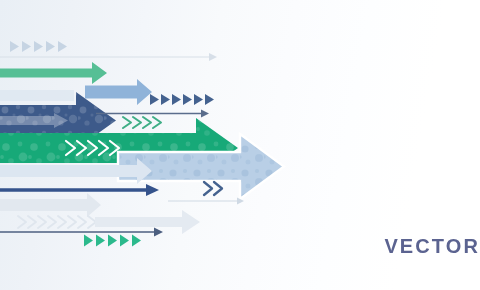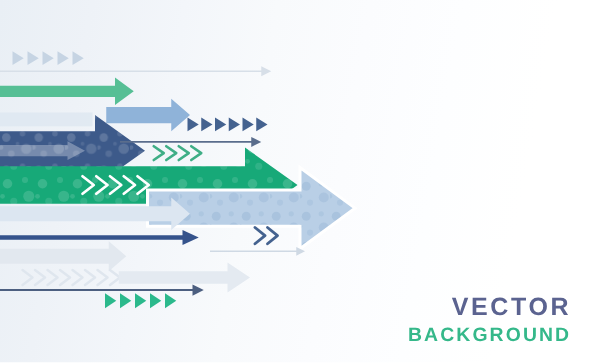--- a/index.html
+++ b/index.html
@@ -26,21 +26,21 @@
   #artwork {
     position: absolute;
     left: 0;
     top: 0;
     width: 480px;
     height: 290px;
     display: block;
   }
   .wordmark {
     position: absolute;
-    right: 23px;
+    right: 0;
     text-align: right;
     letter-spacing: 2.1px;
     line-height: 1;
     white-space: nowrap;
     user-select: none;
   }
   #vector-word {
     top: 236px;
     font-size: 20px;
     font-weight: bold;
@@ -210,15 +210,14 @@
         <path d="M108 234.5 L117 240.5 L108 246.5 Z"></path>
         <path d="M120 234.5 L129 240.5 L120 246.5 Z"></path>
         <path d="M132 234.5 L141 240.5 L132 246.5 Z"></path>
       </g>
 
     </g>
   </svg>
 
   <div class="wordmark" id="vector-word">VECTOR</div>
 
-  <div class="wordmark" id="background-word">BACKGROUND</div>
 
 </div>
 
 </body></html>

